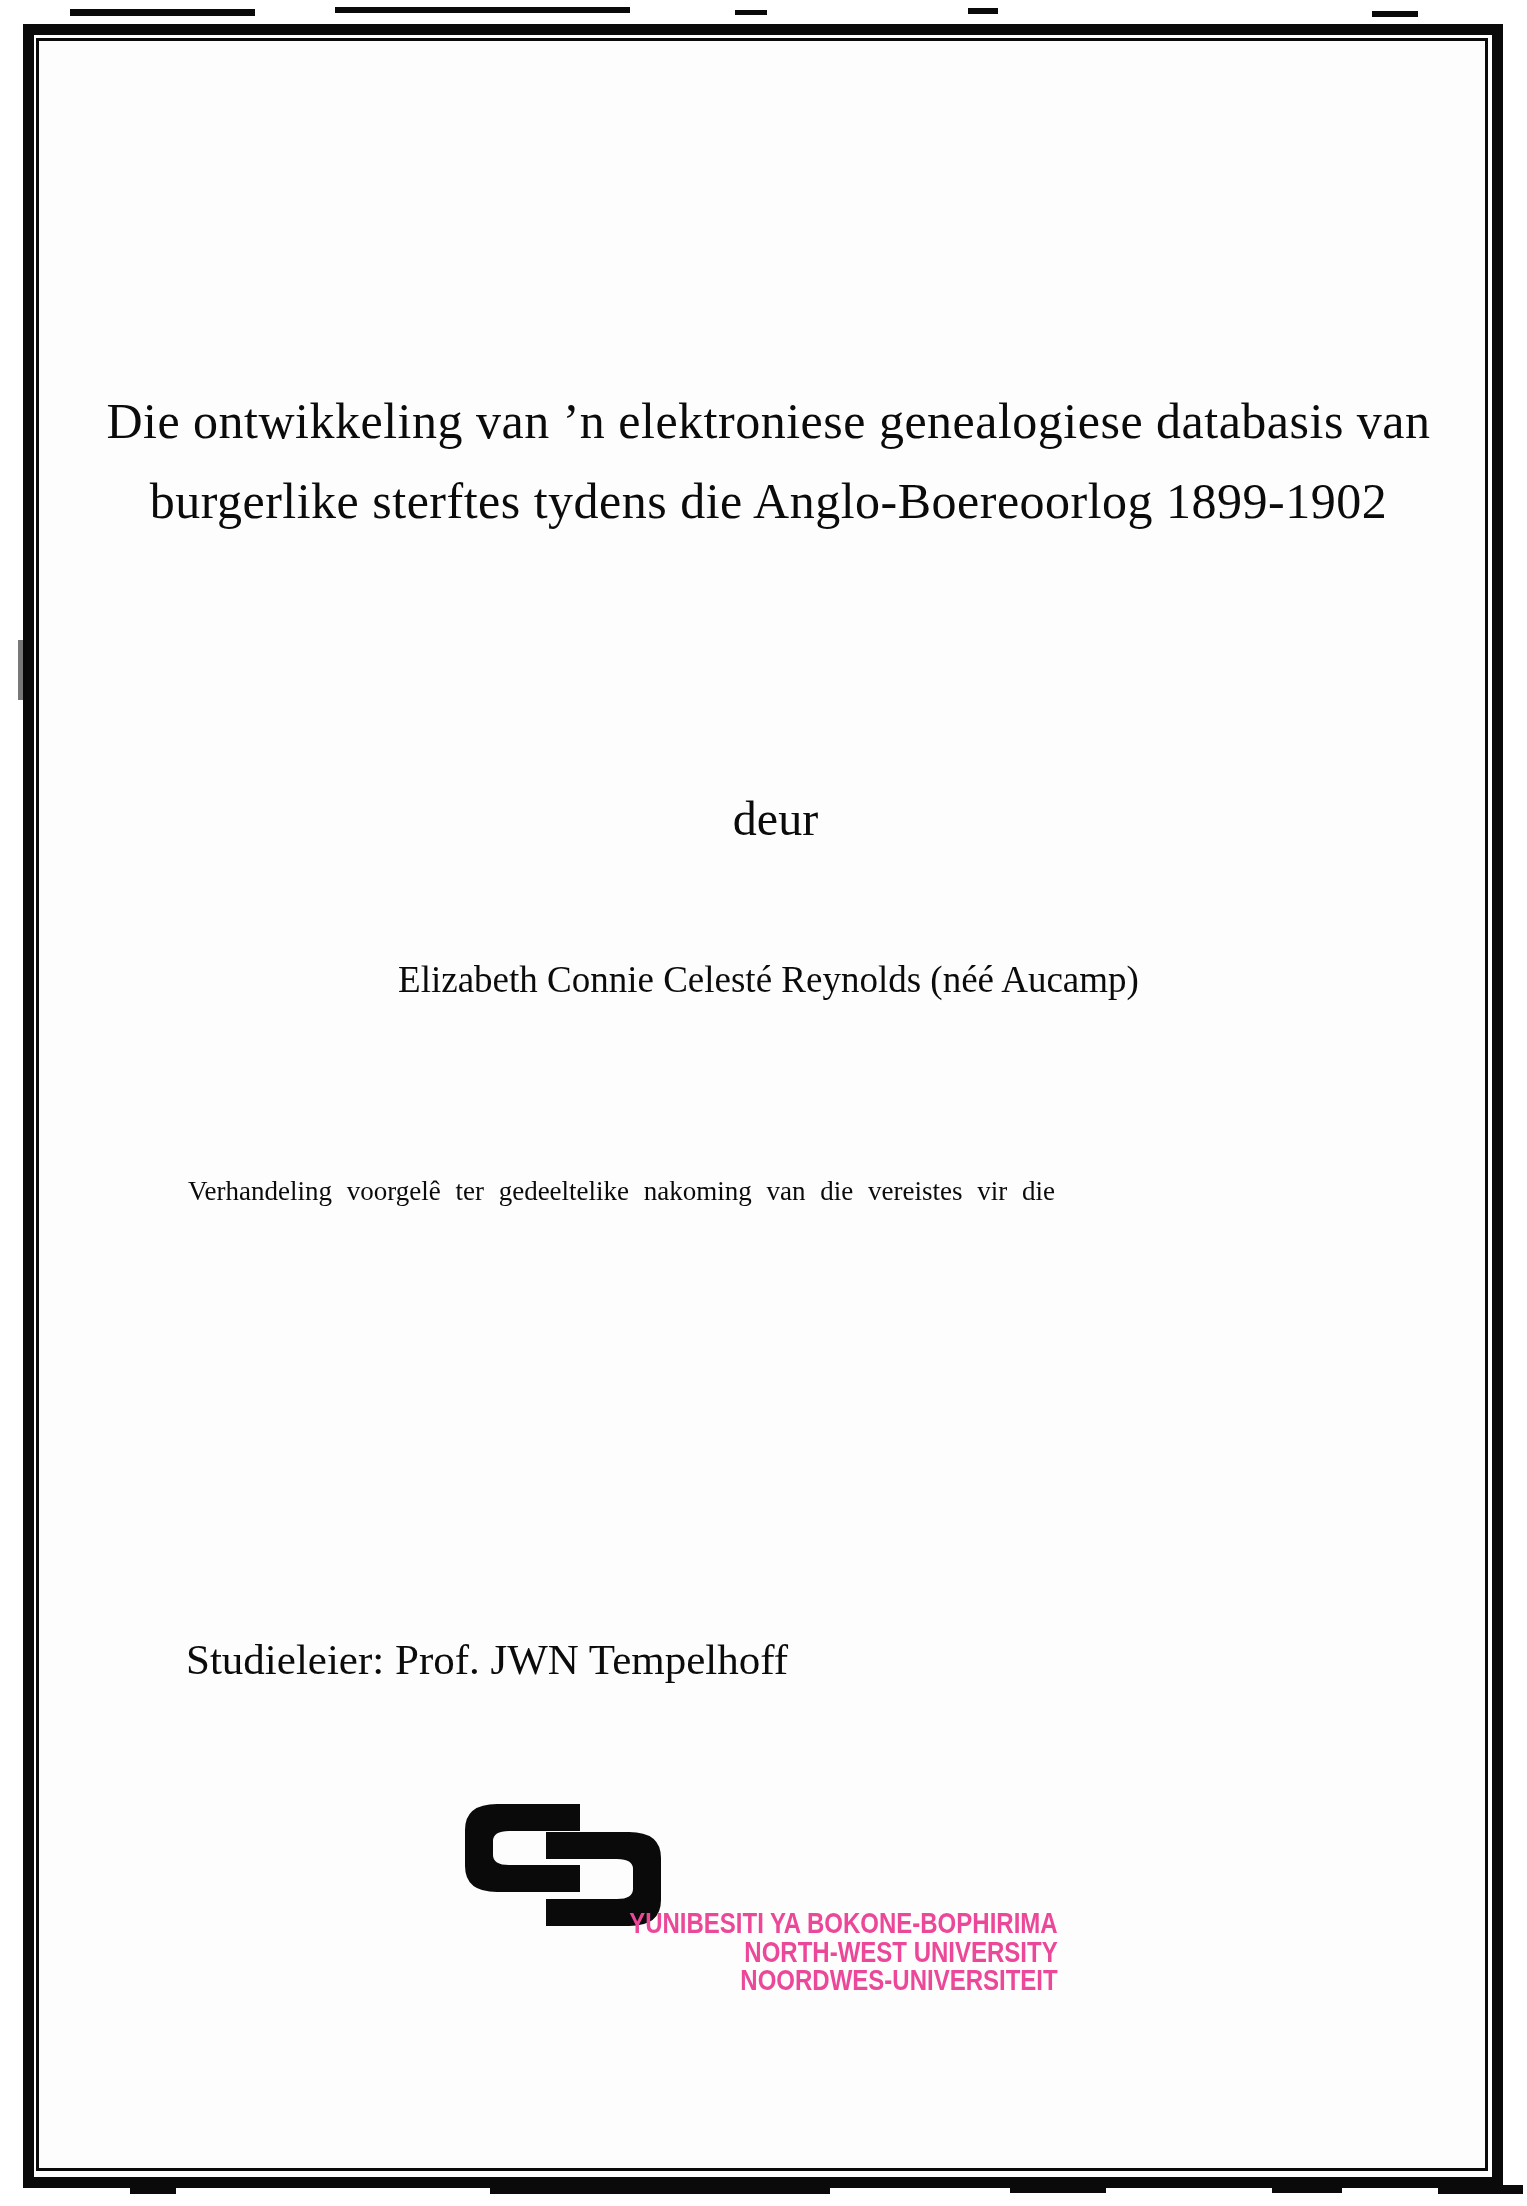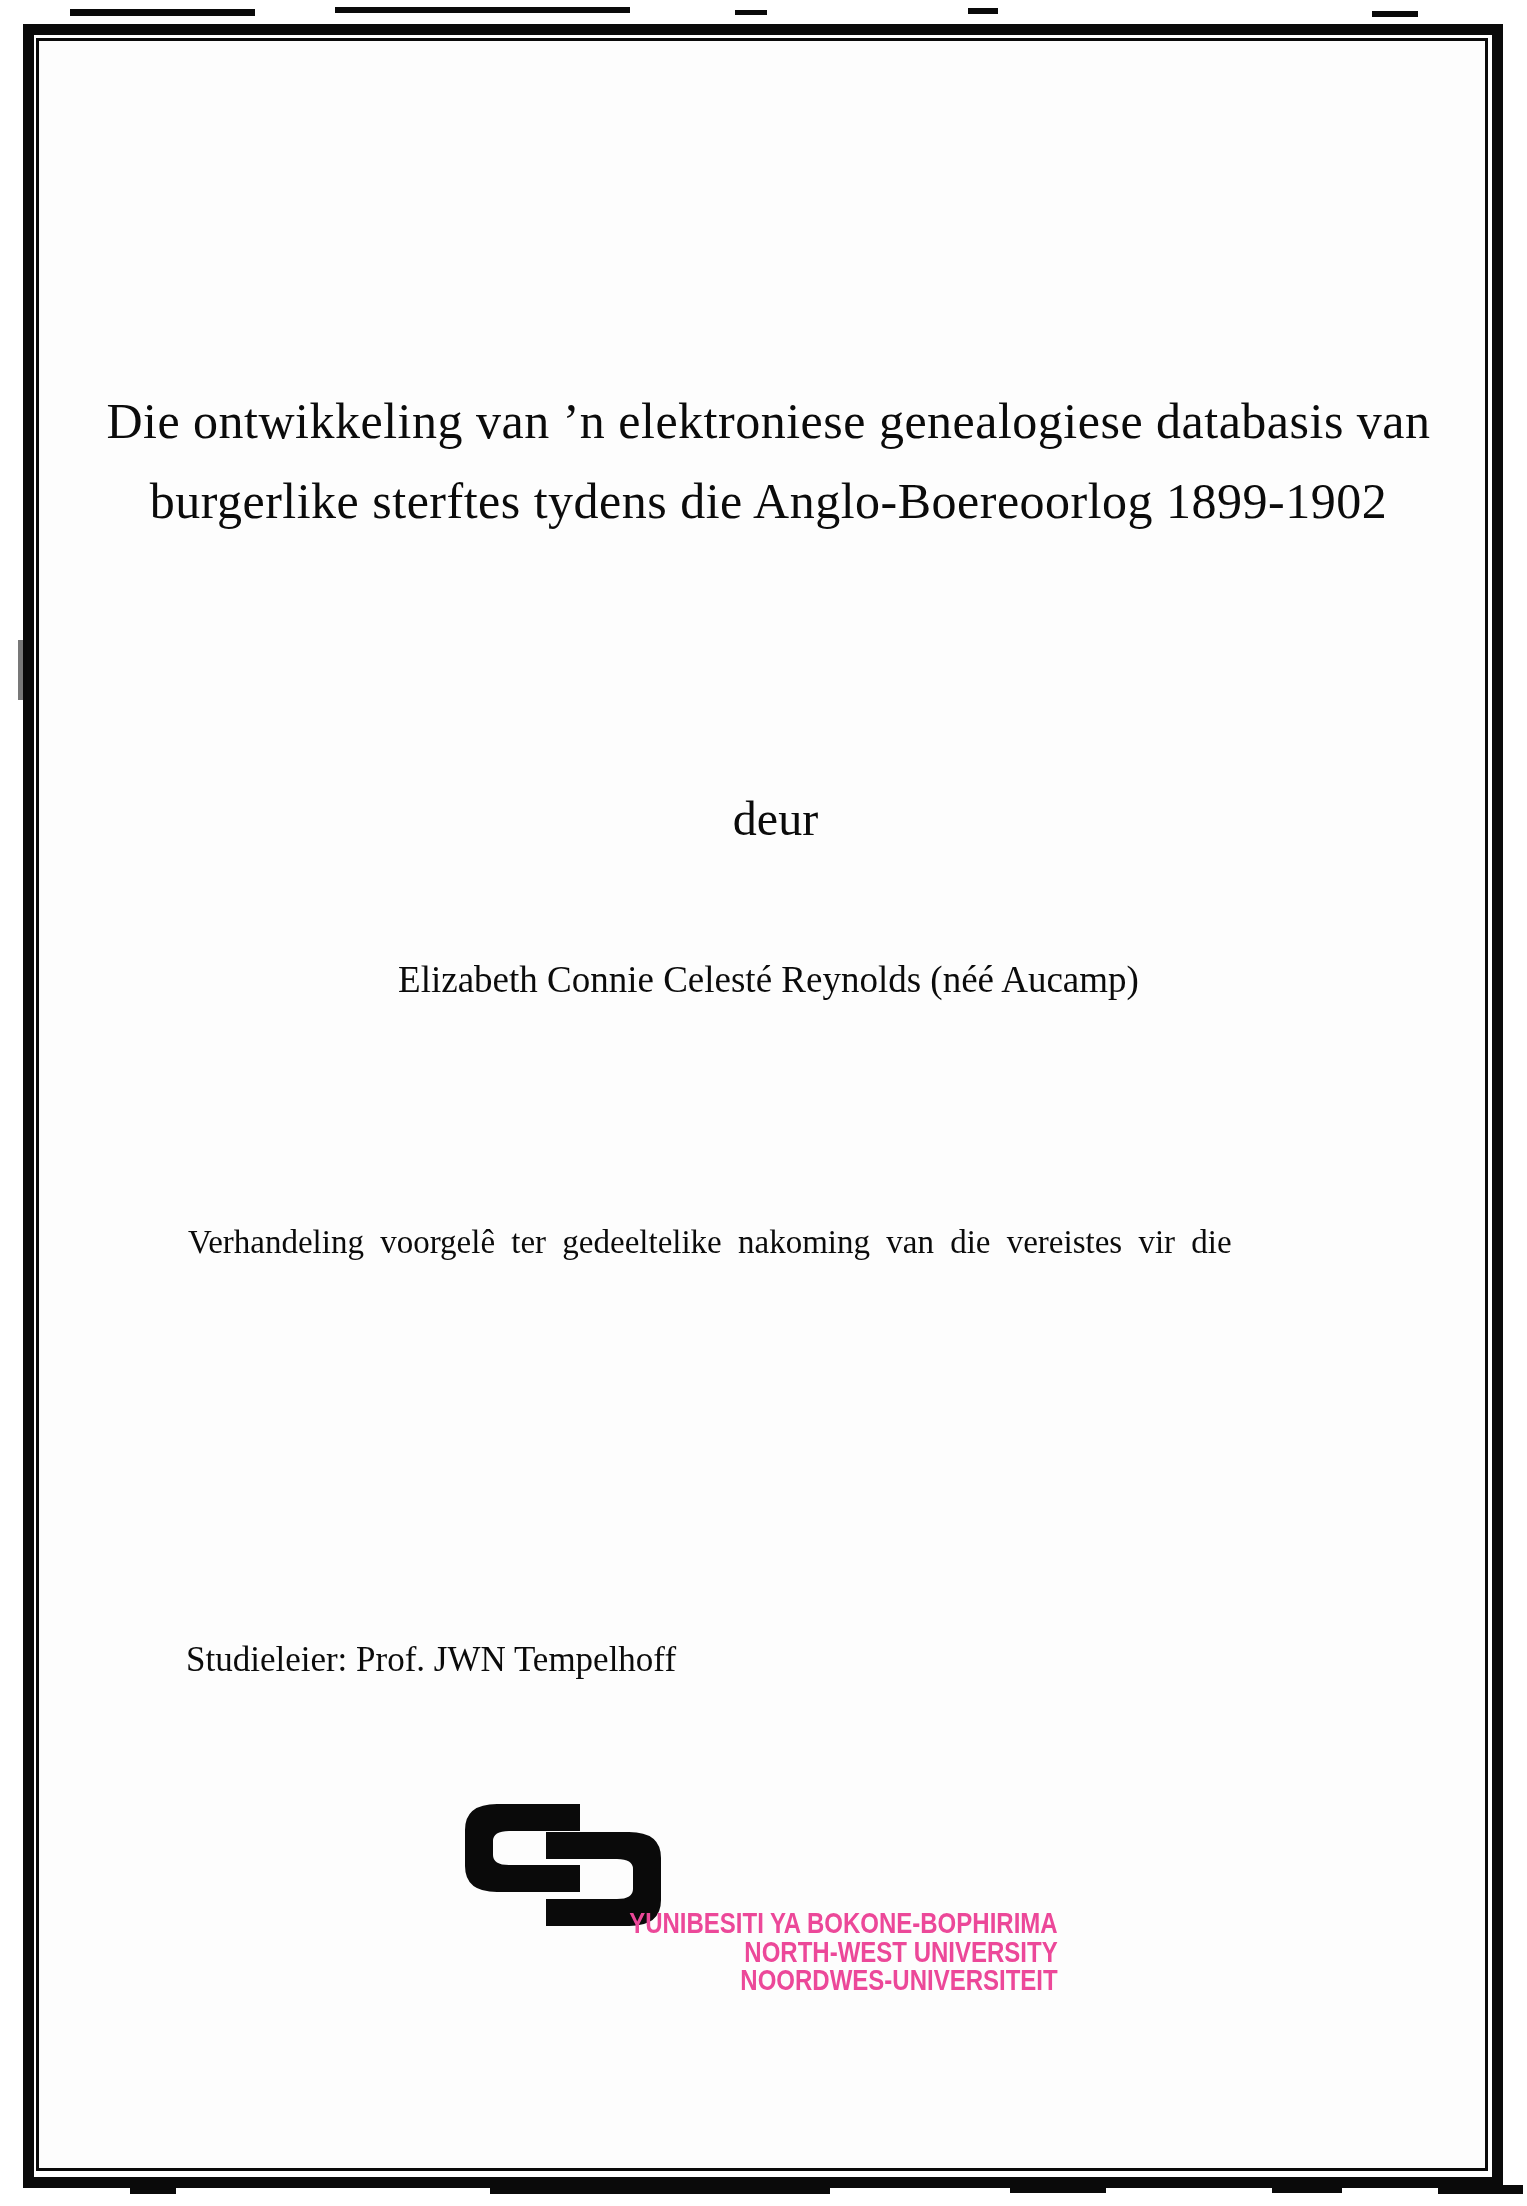--- a/index.html
+++ b/index.html
@@ -57,34 +57,34 @@
     line-height: 44px;
   }
   #author {
     top: 957px;
     font-size: 37px;
     line-height: 46px;
   }
   .para {
     position: absolute;
     left: 188px;
-    top: 1223px;
+    top: 1172px;
     width: 1142px;
-    font-size: 33px;
+    font-size: 27px;
     line-height: 39px;
   }
   .para .justified {
     white-space: nowrap;
     word-spacing: 8px;
   }
   .supervisor-block {
     position: absolute;
     left: 186px;
     top: 1640px;
-    font-size: 35px;
+    font-size: 43px;
     line-height: 40px;
   }
   
   .logo-mark {
     position: absolute;
     left: 463px;
     top: 1800px;
     width: 200px;
     height: 128px;
   }

